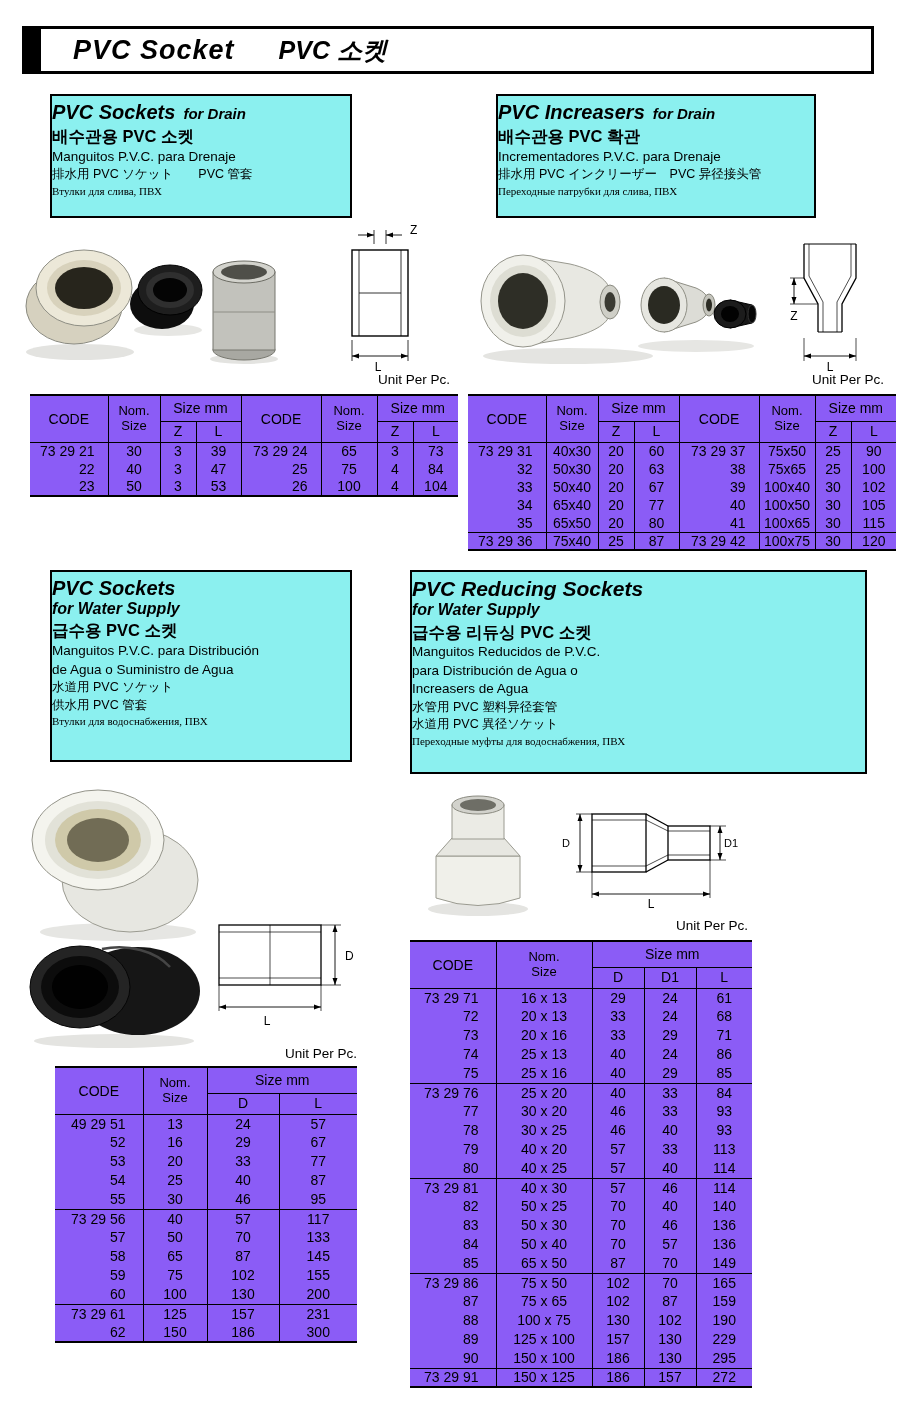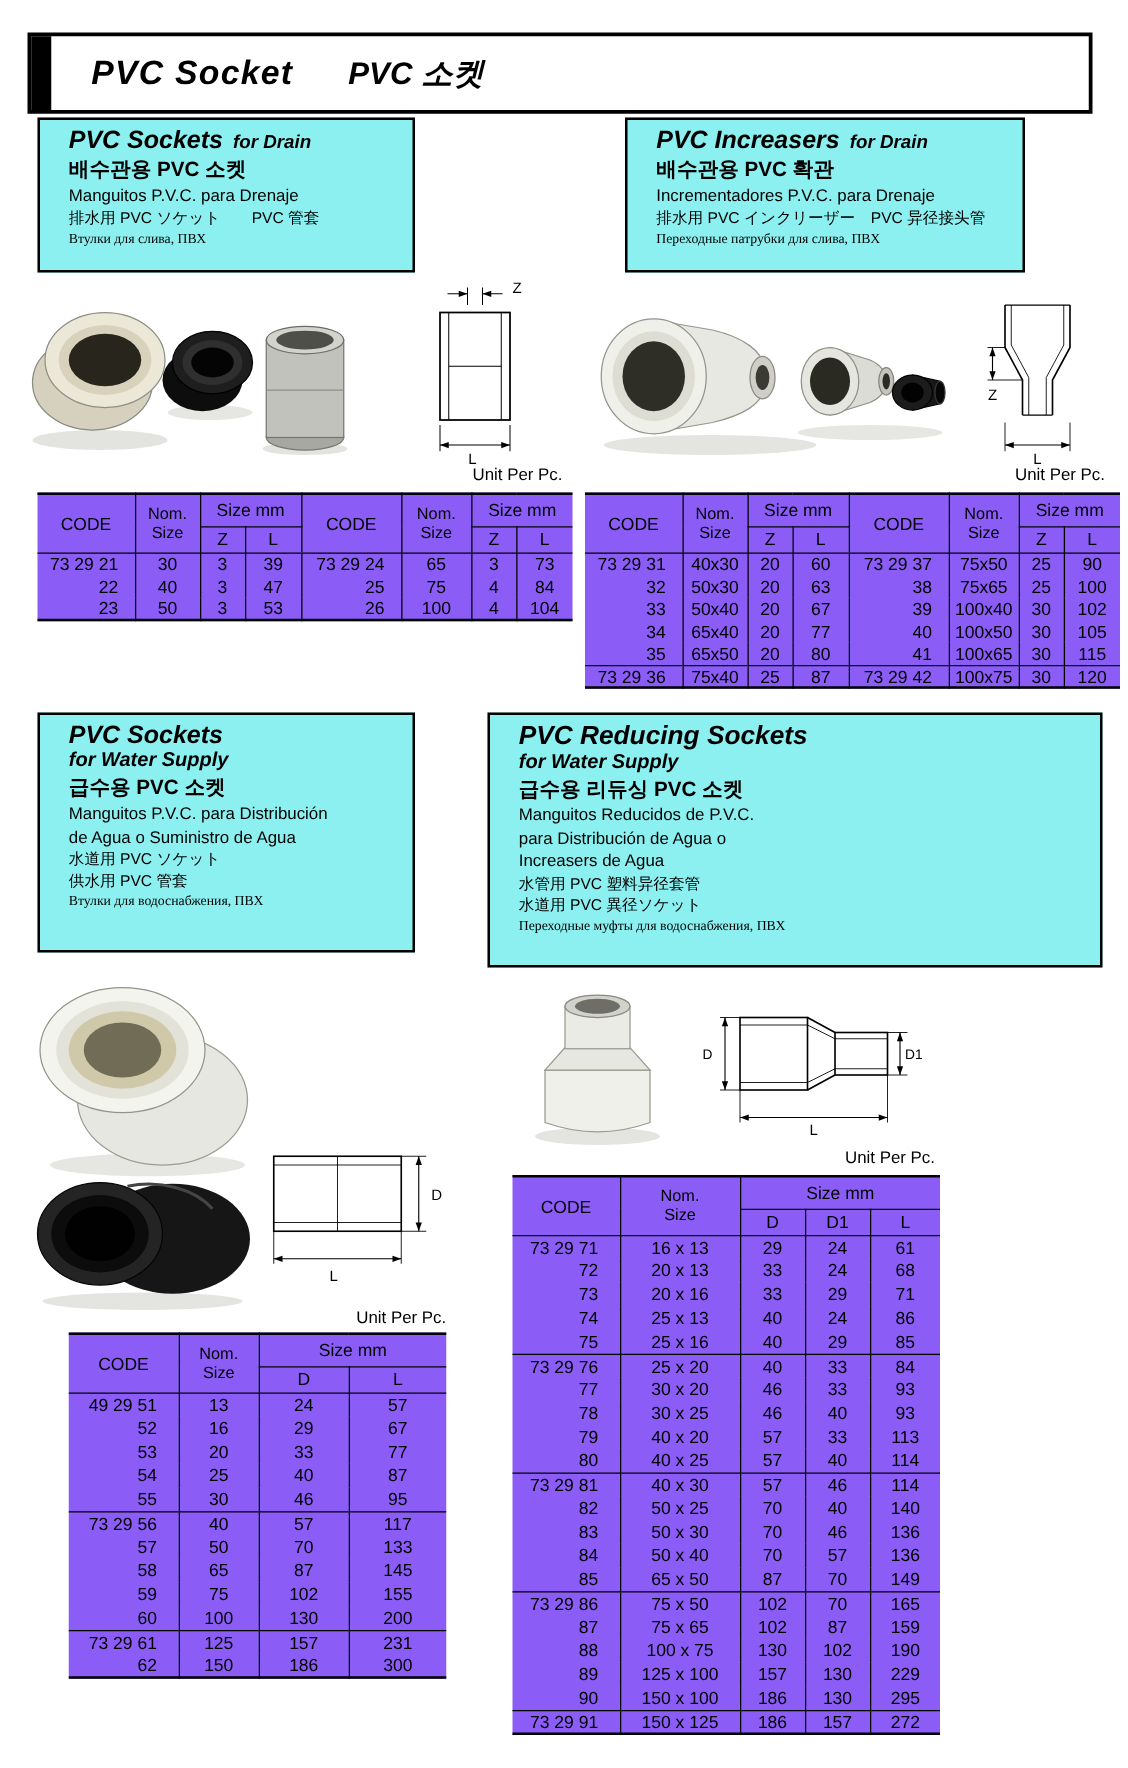--- a/index.html
+++ b/index.html
@@ -1,29 +1,29 @@
 <!DOCTYPE html>
 <html><head>
 <meta charset="utf-8">
 <style>
   * { margin:0; padding:0; box-sizing:border-box; }
   html,body { background:#ffffff; }
   body { font-family:"Liberation Sans","DejaVu Sans",sans-serif; color:#000; }
   .page { position:relative; width:902px; height:1414px; background:#fff; overflow:hidden; }
 
   
-  .title-bar { position:absolute; left:22px; top:26px; width:852px; height:65px;
+  .title-bar { position:absolute; left:22px; top:26px; width:852px; height:48px;
                border:3px solid #000; background:#fff; display:flex; align-items:center; }
   .title-black { width:16px; height:100%; background:#000; flex:0 0 auto; }
   .title-en { font-size:27px; font-weight:bold; font-style:italic; margin-left:32px; letter-spacing:1px; white-space:nowrap; }
   .title-ko { font-size:25px; font-weight:bold; font-style:italic; margin-left:44px; white-space:nowrap; }
 
   
   .info-box { position:absolute; background:#8bf0ef; border:2px solid #000;
-              padding:5px 10px 6px 23px; overflow:hidden; }
+              padding:5px 10px 6px 0; overflow:hidden;margin-left:20px; }
   .info-title { font-style:italic; font-weight:bold; font-size:20px; line-height:1.15; white-space:nowrap; }
   .info-title .suffix { font-size:15px; margin-left:8px; }
   .info-title.stacked .suffix { display:block; margin-left:0; font-size:16px; }
   .line-ko  { font-size:16.5px; font-weight:bold; margin-top:3px; line-height:1.2; }
   .line-es  { font-size:13.5px; margin-top:2px; line-height:1.22; }
   .line-cjk { font-size:12.5px; margin-top:2px; line-height:1.25; }
   .line-ru  { font-size:11px; margin-top:2px; line-height:1.22;font-family:Liberation Serif, serif; }
 
   .unit-label { position:absolute; font-size:13.5px; text-align:right; }
 
@@ -170,21 +170,21 @@
           <td>3</td>
           <td>53</td>
           <td>26</td>
           <td>100</td>
           <td>4</td>
           <td>104</td>
         </tr>
       </tbody>
   </table>
 
-  <div class="info-box" style="left:500px; top:94px; width:320px; height:124px;">
+  <div class="info-box" style="left:476px; top:94px; width:320px; height:124px;">
     <div class="info-title">
       <span>PVC Increasers</span><span class="suffix">for Drain</span>
     </div>
     <p class="line-ko">배수관용 PVC 확관</p>
     <p class="line-es">Incrementadores P.V.C. para Drenaje</p>
     <p class="line-cjk">排水用 PVC インクリーザー　PVC 异径接头管</p>
     <p class="line-ru">Переходные патрубки для слива, ПВХ</p>
   </div>
 
   <svg class="photo" style="left:468px; top:228px;" width="300" height="140" viewBox="0 0 300 140">
@@ -468,21 +468,21 @@
         </tr>
         <tr>
           <td>62</td>
           <td>150</td>
           <td>186</td>
           <td>300</td>
         </tr>
       </tbody>
   </table>
 
-  <div class="info-box" style="left:390px; top:570px; width:492px; height:204px;">
+  <div class="info-box" style="left:390px; top:570px; width:457px; height:204px;">
     <div class="info-title stacked" style="font-size:21px;">
       <span>PVC Reducing Sockets</span><span class="suffix">for Water Supply</span>
     </div>
     <p class="line-ko">급수용 리듀싱 PVC 소켓</p>
     <p class="line-es">Manguitos Reducidos de P.V.C.</p>
     <p class="line-es">para Distribución de Agua o</p>
     <p class="line-es">Increasers de Agua</p>
     <p class="line-cjk">水管用 PVC 塑料异径套管</p>
     <p class="line-cjk">水道用 PVC 異径ソケット</p>
     <p class="line-ru">Переходные муфты для водоснабжения, ПВХ</p>

